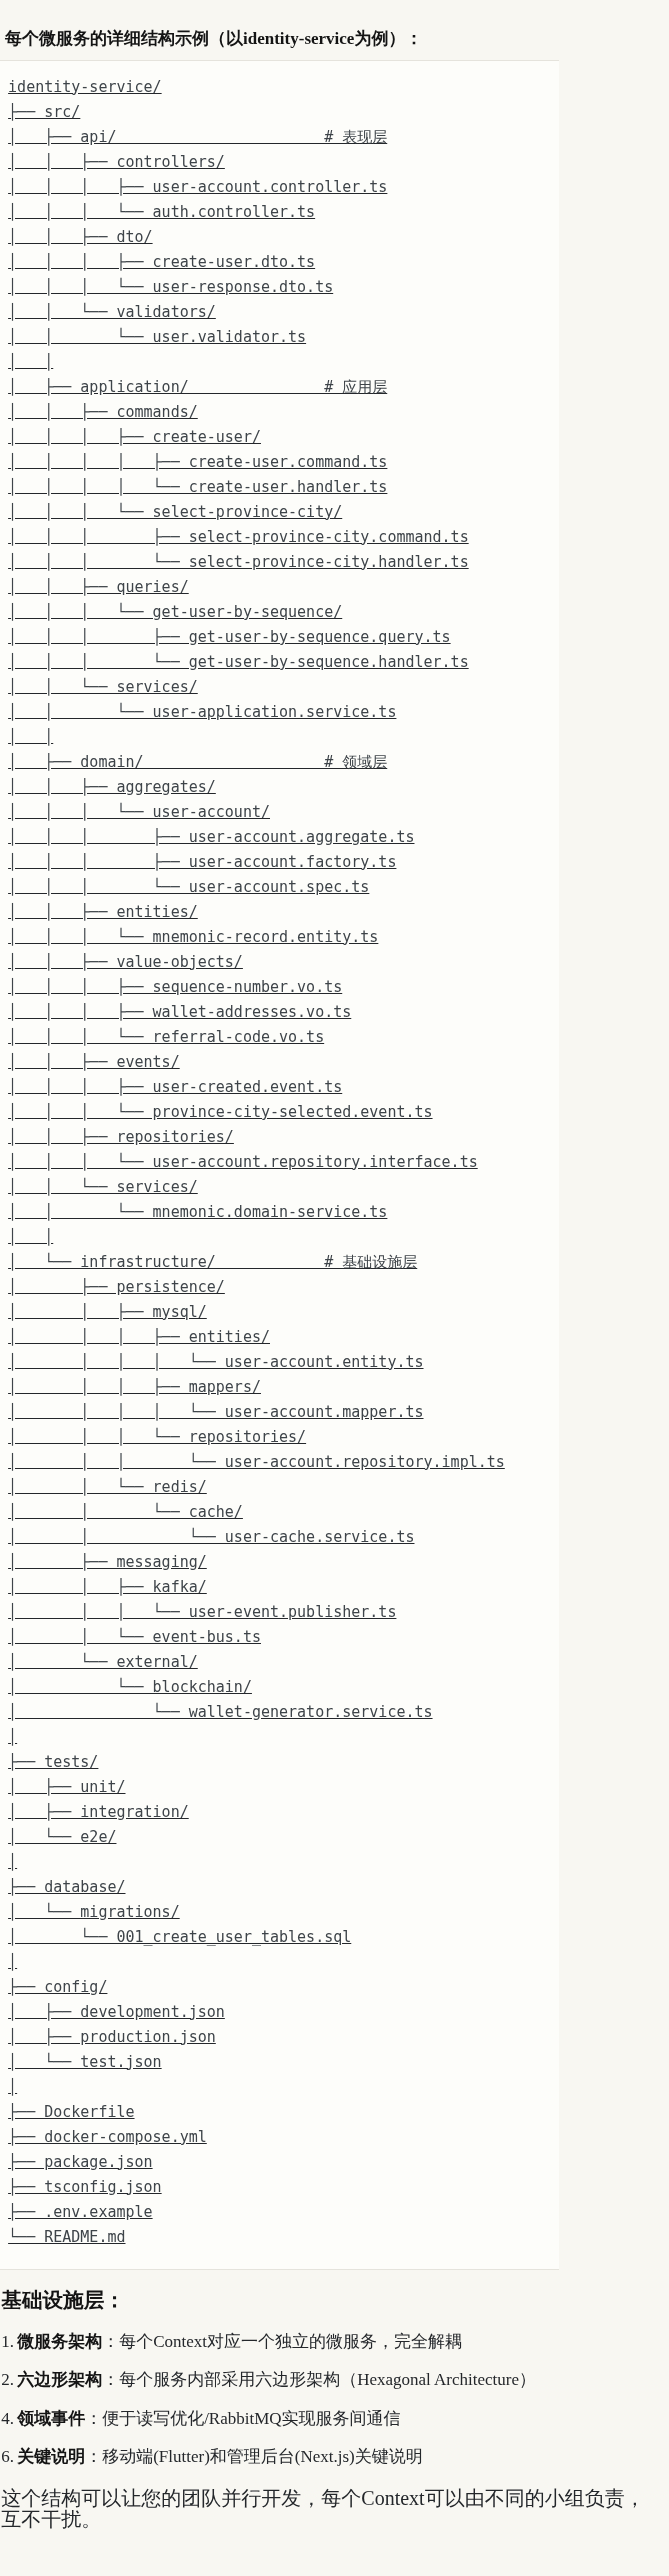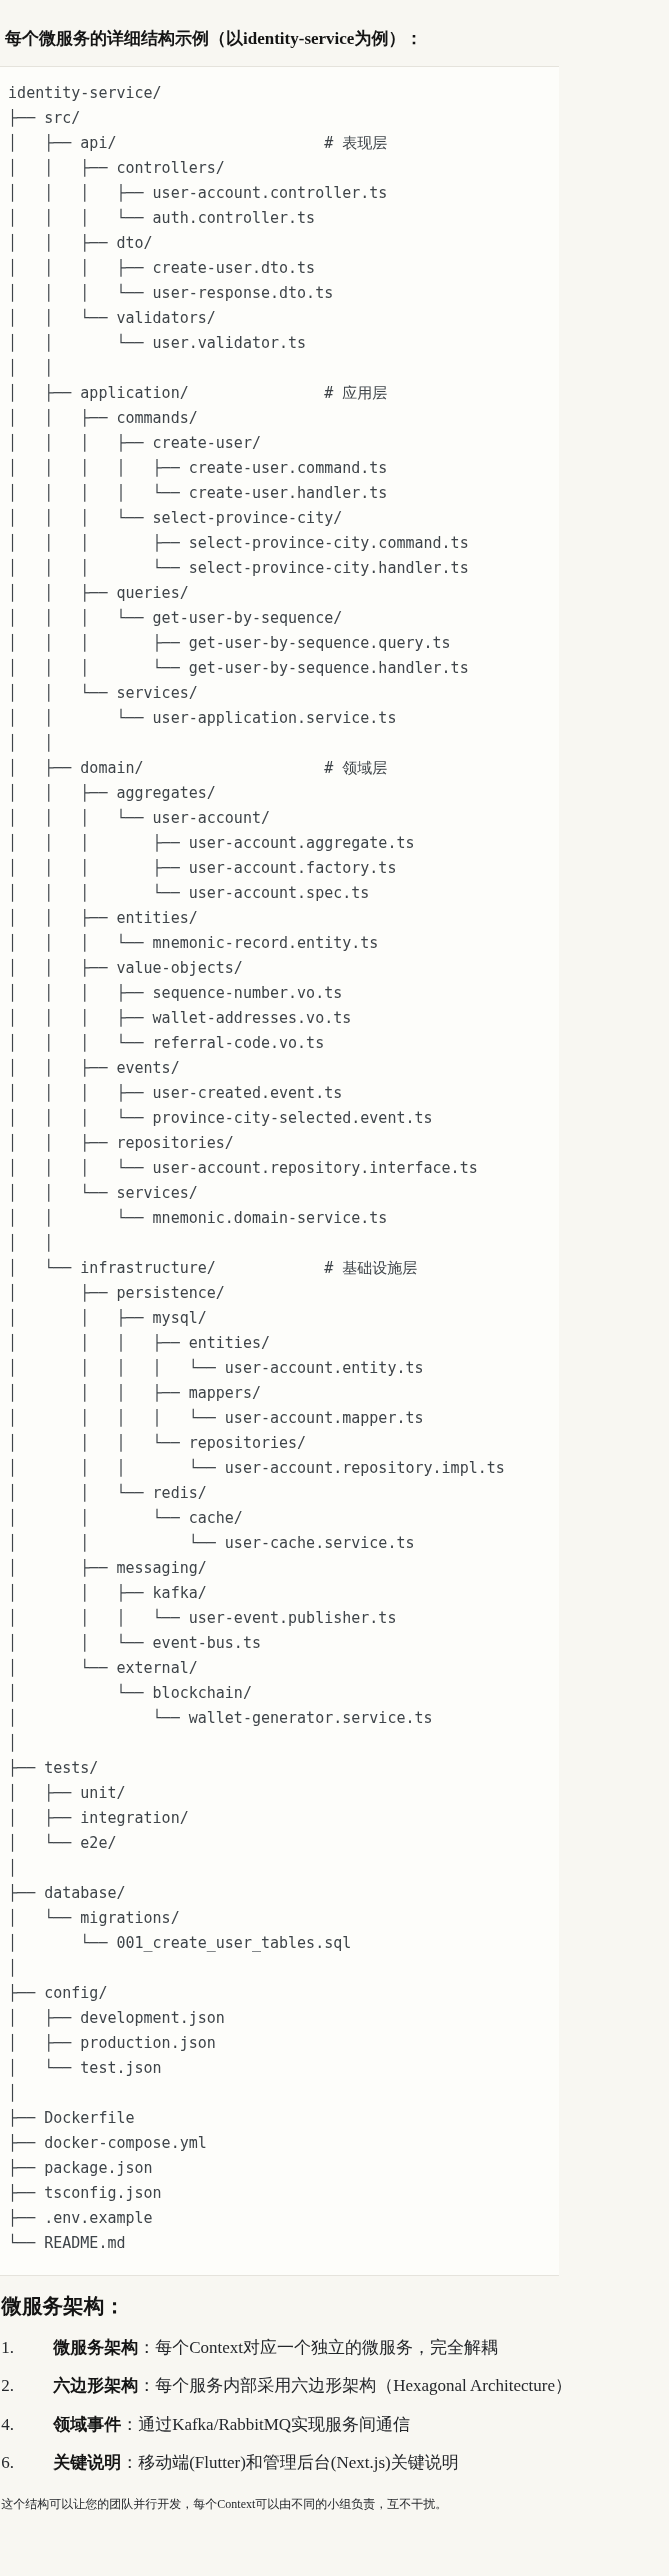--- a/index.html
+++ b/index.html
@@ -17,25 +17,26 @@
     background:var(--page-bg);
     color:var(--text);
     font-family:"Liberation Serif","DejaVu Serif",serif;
   }
   .page-title{
     margin:26px 0 0 5px;
     font-size:17px;line-height:25px;
     font-weight:bold;color:var(--heading);
   }
   .codeblock{
-    margin-top:15px;
+    margin-top:9px;
     background:var(--code-bg);
     border-top:0.6px solid var(--border);
     border-bottom:0.6px solid var(--border);
     width:559px;
+    text-decoration:underline;
   }
   pre.tree{
     margin:0;
     padding:13.8px 6.3px 19px 8.1px;
     font-family:"DejaVu Sans Mono","Liberation Mono",monospace;
     font-size:15px;
     line-height:25px;
     color:var(--code-text);
     white-space:pre;
     overflow:hidden;
@@ -53,25 +54,25 @@
     margin:0;padding:0;
   }
   ol.notes-list li{
     margin:17.5px 0 0 0;
     font-size:17px;line-height:21px;
   }
   ol.notes-list .num{
     margin-right:3.1px;
   }
   ol.notes-list strong{
-    font-weight:bold;color:var(--heading);margin-left:36px;
+    font-weight:bold;color:var(--heading);
   }
   .notes-footer{
     margin:21px 0 0 0;
-    font-size:12px;line-height:21px;
+    font-size:20px;line-height:21px;
   }
 </style>
 </head>
 <body>
 
 <h3 class="page-title">每个微服务的详细结构示例（以identity-service为例）：</h3>
 
 <div class="codeblock">
   <pre class="tree">identity-service/
 ├── src/
@@ -156,22 +157,22 @@
 │
 ├── Dockerfile
 ├── docker-compose.yml
 ├── package.json
 ├── tsconfig.json
 ├── .env.example
 └── README.md</pre>
 </div>
 
 <section class="notes">
-  <h2 class="notes-heading">微服务架构：</h2>
+  <h2 class="notes-heading">基础设施层：</h2>
   <ol class="notes-list">
       <li><span class="num">1.</span><strong>微服务架构</strong><span>：每个Context对应一个独立的微服务，完全解耦</span></li>
       <li><span class="num">2.</span><strong>六边形架构</strong><span>：每个服务内部采用六边形架构（Hexagonal Architecture）</span></li>
-      <li><span class="num">4.</span><strong>领域事件</strong><span>：通过Kafka/RabbitMQ实现服务间通信</span></li>
+      <li><span class="num">4.</span><strong>领域事件</strong><span>：便于读写优化/RabbitMQ实现服务间通信</span></li>
       <li><span class="num">6.</span><strong>关键说明</strong><span>：移动端(Flutter)和管理后台(Next.js)关键说明</span></li>
     </ol>
   <p class="notes-footer">这个结构可以让您的团队并行开发，每个Context可以由不同的小组负责，互不干扰。</p>
 </section>
 
 
 </body></html>

